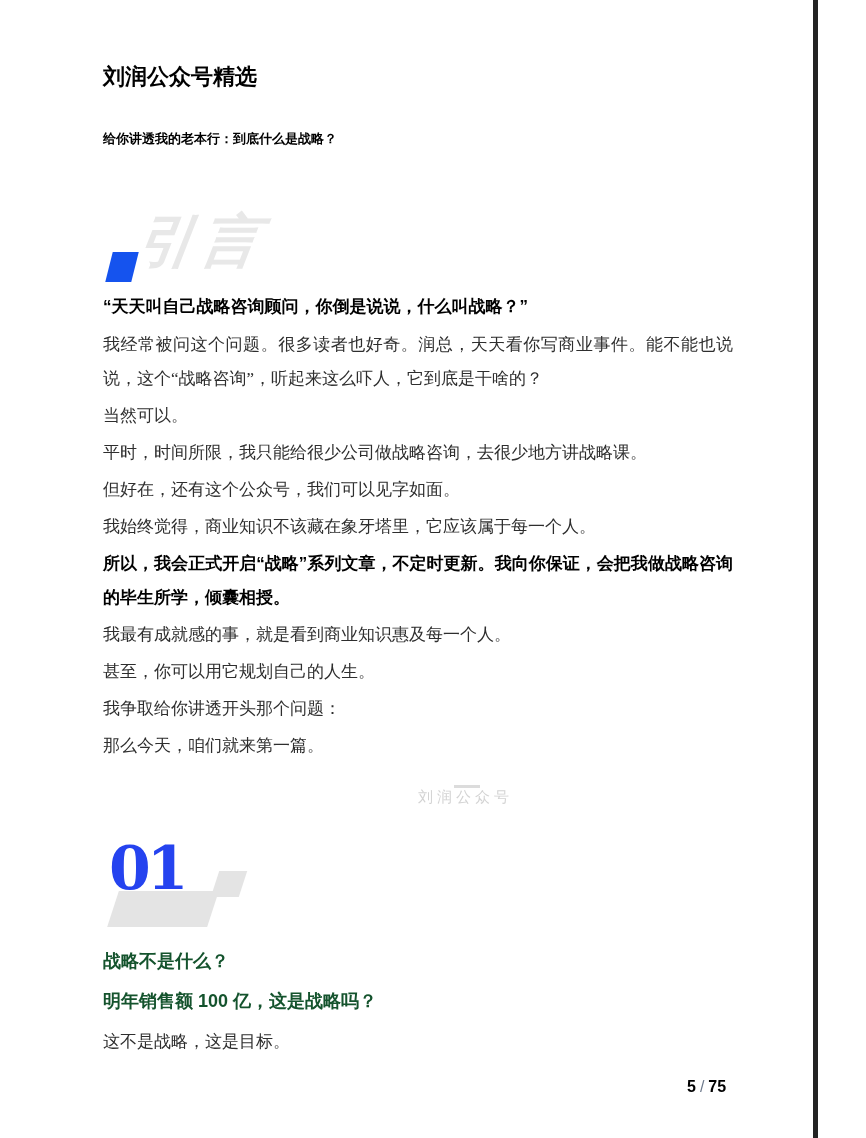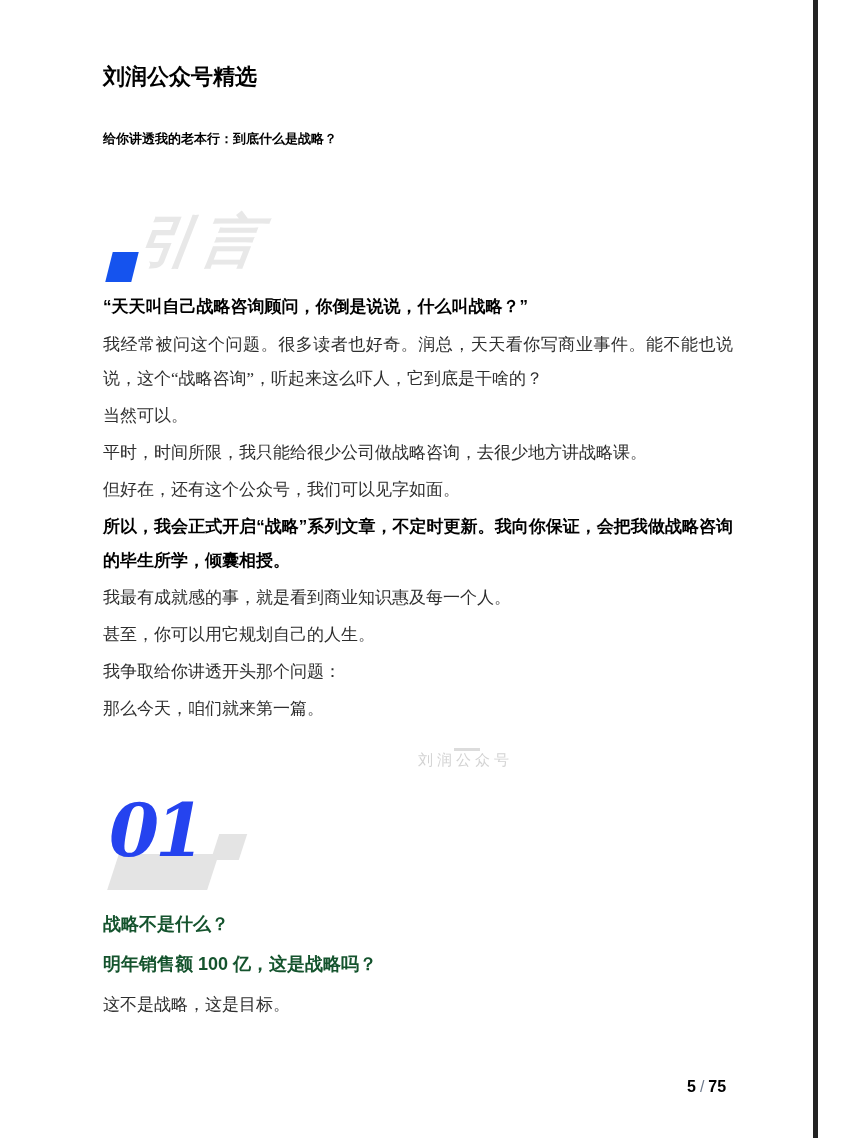--- a/index.html
+++ b/index.html
@@ -133,22 +133,21 @@
     left: 112px; top: 44px;
     width: 28px; height: 26px;
     background: #e4e4e4;
     transform: skewX(-18deg);
   }
   .sn-digits {
     position: absolute;
     left: 6px; top: -14px;
     font-family: "DejaVu Serif", serif;
     font-weight: bold;
-    font-style: italic;
-    font-size: 72px;
+    font-size: 60px;
     line-height: 110px;
     letter-spacing: -4px;
     color: #2543ef;
     user-select: none;
   }
   
   .section-heading {
     font-family: "Liberation Sans", sans-serif;
     font-weight: bold;
     font-size: 18px;
@@ -196,20 +195,21 @@
       <span class="intro-word">引言</span>
     </div>
 
     <p class="quote">“天天叫自己战略咨询顾问，你倒是说说，什么叫战略？”</p>
 
     <div class="paragraphs">
       <p>我经常被问这个问题。很多读者也好奇。润总，天天看你写商业事件。能不能也说说，这个“战略咨询”，听起来这么吓人，它到底是干啥的？</p>
       <p>当然可以。</p>
       <p>平时，时间所限，我只能给很少公司做战略咨询，去很少地方讲战略课。</p>
       <p>但好在，还有这个公众号，我们可以见字如面。</p>
+      <p>我始终觉得，商业知识不该藏在象牙塔里，它应该属于每一个人。</p>
       <p class="bold">所以，我会正式开启“战略”系列文章，不定时更新。我向你保证，会把我做战略咨询的毕生所学，倾囊相授。</p>
       <p>我最有成就感的事，就是看到商业知识惠及每一个人。</p>
       <p>甚至，你可以用它规划自己的人生。</p>
       <p>我争取给你讲透开头那个问题：</p>
       <p>那么今天，咱们就来第一篇。</p>
     </div>
 
     <div class="divider">
       <span class="divider-dash"></span>
       <span class="divider-label">刘润公众号</span>

